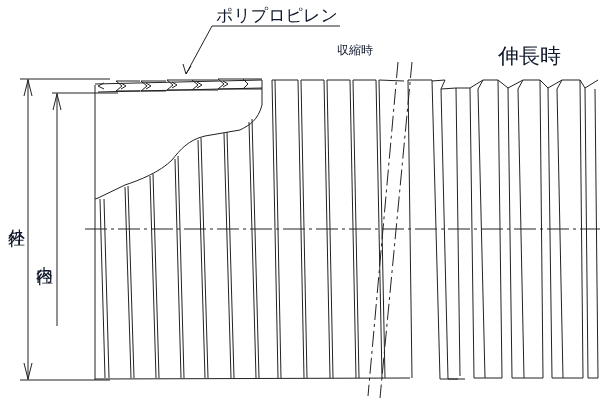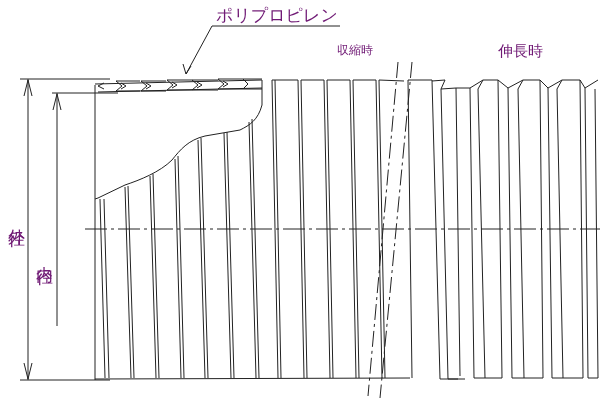--- a/index.html
+++ b/index.html
@@ -1,21 +1,21 @@
 <!DOCTYPE html>
 <html><head>
 <meta charset="utf-8">
 <style>
   html,body{margin:0;padding:0;background:#ffffff;}
   body{width:600px;height:401px;overflow:hidden;position:relative;font-family:"DejaVu Sans",sans-serif;}
   svg{position:absolute;left:0;top:0;}
-  .lbl{position:absolute;font-family:"DejaVu Sans",sans-serif;color:#701a75;white-space:nowrap;}
+  .lbl{position:absolute;font-family:"DejaVu Sans",sans-serif;color:#0f172a;white-space:nowrap;}
   #lbl-pp{left:216px;top:4px;font-size:17px;}
   #lbl-shrink{left:337px;top:42px;font-size:12px;}
-  #lbl-extend{left:498px;top:42px;font-size:15px;}
+  #lbl-extend{left:498px;top:42px;font-size:21px;}
   #lbl-od{left:6px;top:215px;font-size:17px;writing-mode:vertical-rl;letter-spacing:2px;}
   #lbl-id{left:34px;top:253px;font-size:17px;writing-mode:vertical-rl;letter-spacing:2px;}
 </style>
 </head>
 <body>
 
 <svg width="600" height="401" viewBox="0 0 600 401">
   <g stroke="#222" stroke-width="1" fill="none">
 
     <line x1="20" y1="79" x2="110" y2="79"></line>

